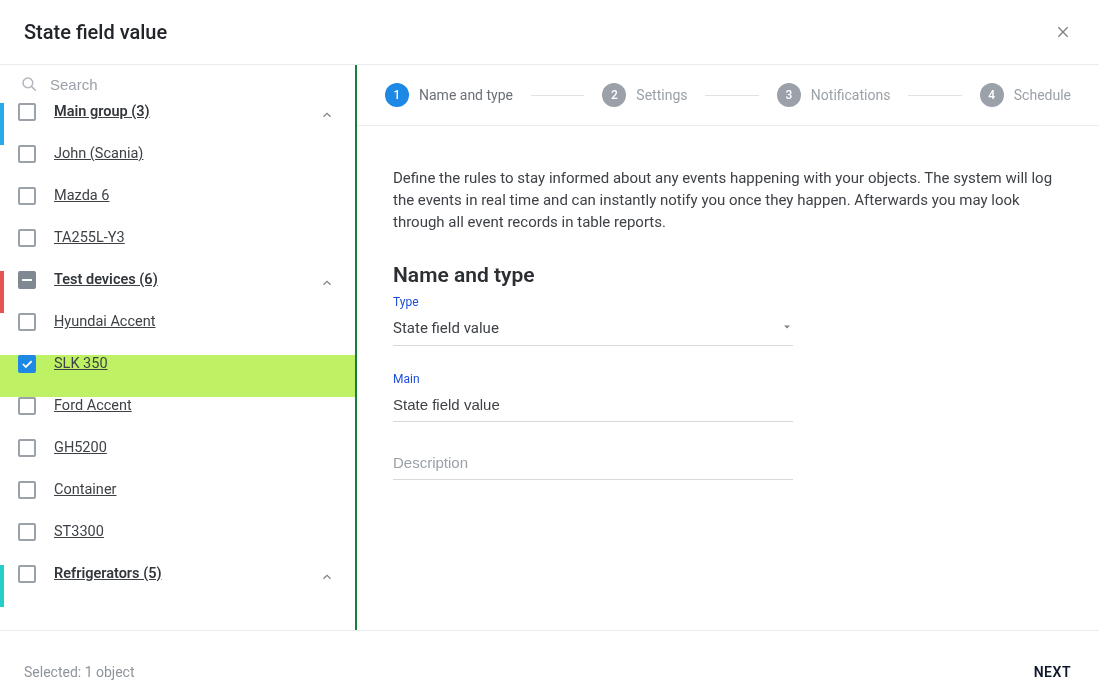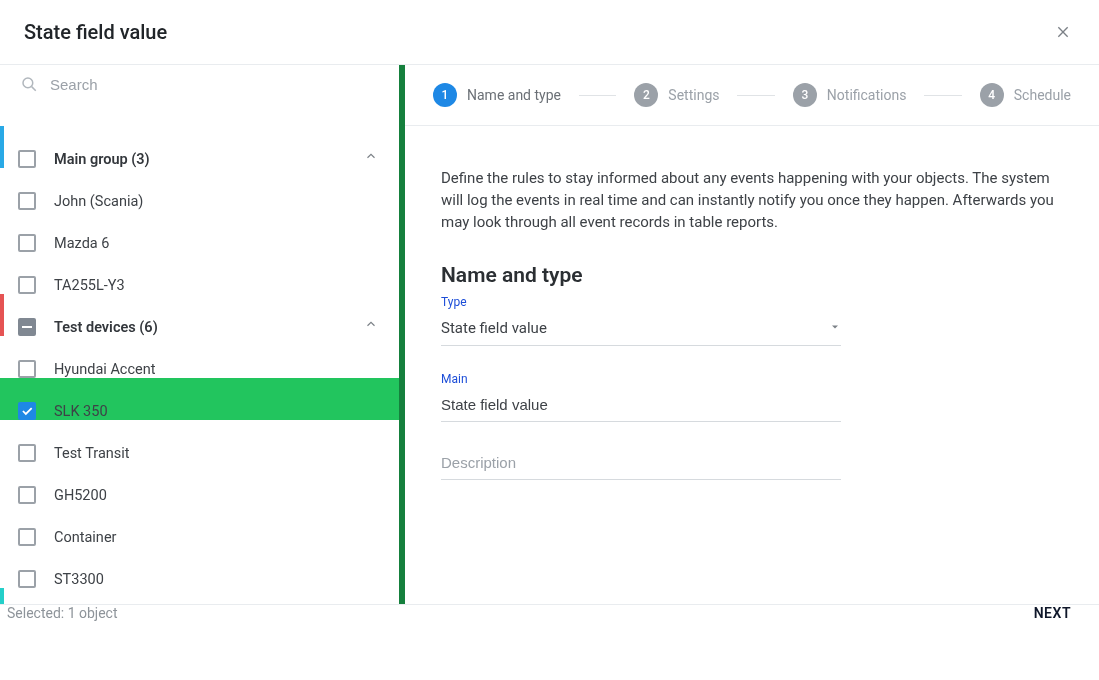--- a/index.html
+++ b/index.html
@@ -24,26 +24,25 @@
   }
   .header-title { font-size: 20px; font-weight: 500; color: #212529; }
   .close-btn { width: 28px; height: 28px; display:flex; align-items:center; justify-content:center; color:#7c8187; cursor:pointer; }
   .close-btn svg { width: 16px; height: 16px; }
 
   
   .body { flex: 1; display: flex; min-height: 0; }
 
   
   .sidebar {
-    width: 405px;
-    border-right: 6px solid #15803d;
+    width: 357px;
+    border-right: 2px solid #15803d;
     display: flex;
     flex-direction: column;
     position: relative;
-    gap: 23px;
   }
   .search-row {
     display: flex;
     align-items: center;
     gap: 12px;
     padding: 10px 16px 10px 20px;
   }
   .search-row svg { width: 18px; height: 18px; color:#b1b7bd; }
   .search-input {
     flex: 1;
@@ -55,28 +54,29 @@
   .search-input::placeholder { color: #9ba1a8; }
 
   .tree {
     flex: 1;
     overflow-y: auto;
     position: relative;
   }
 
   .row {
     display: flex;
-    align-items: flex-end;
+    align-items: flex-start;
     height: 42px;
     padding-right: 16px;
     position: relative;
     font-size: 14.5px;
     color: #3e4247;
-  }
-  .row.checked { background: #22c55e; }
+    text-decoration: underline;
+  }
+  .row.checked { background: #bef264; }
   .row .marker {
     width: 4px;
     height: 100%;
     background: transparent;
     margin-right: 14px;
   }
   .row.group .marker.blue { background: #29a9e6; }
   .row.group .marker.red  { background: #e55353; }
   .row.group .marker.teal { background: #24cfc9; }
 
@@ -190,26 +190,26 @@
     border-bottom:1px solid #d6dade;
     padding:6px 0 8px;
     font-size:15px;
     outline:none;
     color:#3e4247;
   }
   .input-line::placeholder{ color:#9ba1a8; }
 
   
   .footer{
-    height: 76px;
+    height: 50px;
     border-top:1px solid #e9ecef;
     display:flex;
-    align-items:flex-start;
+    align-items:flex-end;
     justify-content:space-between;
-    padding:0 28px 0 7px;
+    padding:0 28px 0 24px;
   }
   .footer-status{ color:#8e949a; font-size:14px; }
   .next-btn{
     color:#0f172a;
     font-weight:600;
     font-size:14px;
     letter-spacing:.5px;
     cursor:pointer;
   }
 </style>
@@ -284,21 +284,21 @@
       <div class="chk">
               <svg viewBox="0 0 24 24">
                 <path fill="none" stroke="currentColor" stroke-width="3" d="M5 12l5 5L20 7"></path>
               </svg>
             </div>
       <div class="label">SLK 350</div>
           </div>
           <div class="row">
       <div class="marker"></div>
       <div class="chk"></div>
-      <div class="label">Test Transit</div>
+      <div class="label">Ford Accent</div>
           </div>
           <div class="row">
       <div class="marker"></div>
       <div class="chk"></div>
       <div class="label">GH5200</div>
           </div>
           <div class="row">
       <div class="marker"></div>
       <div class="chk"></div>
       <div class="label">Container</div>

